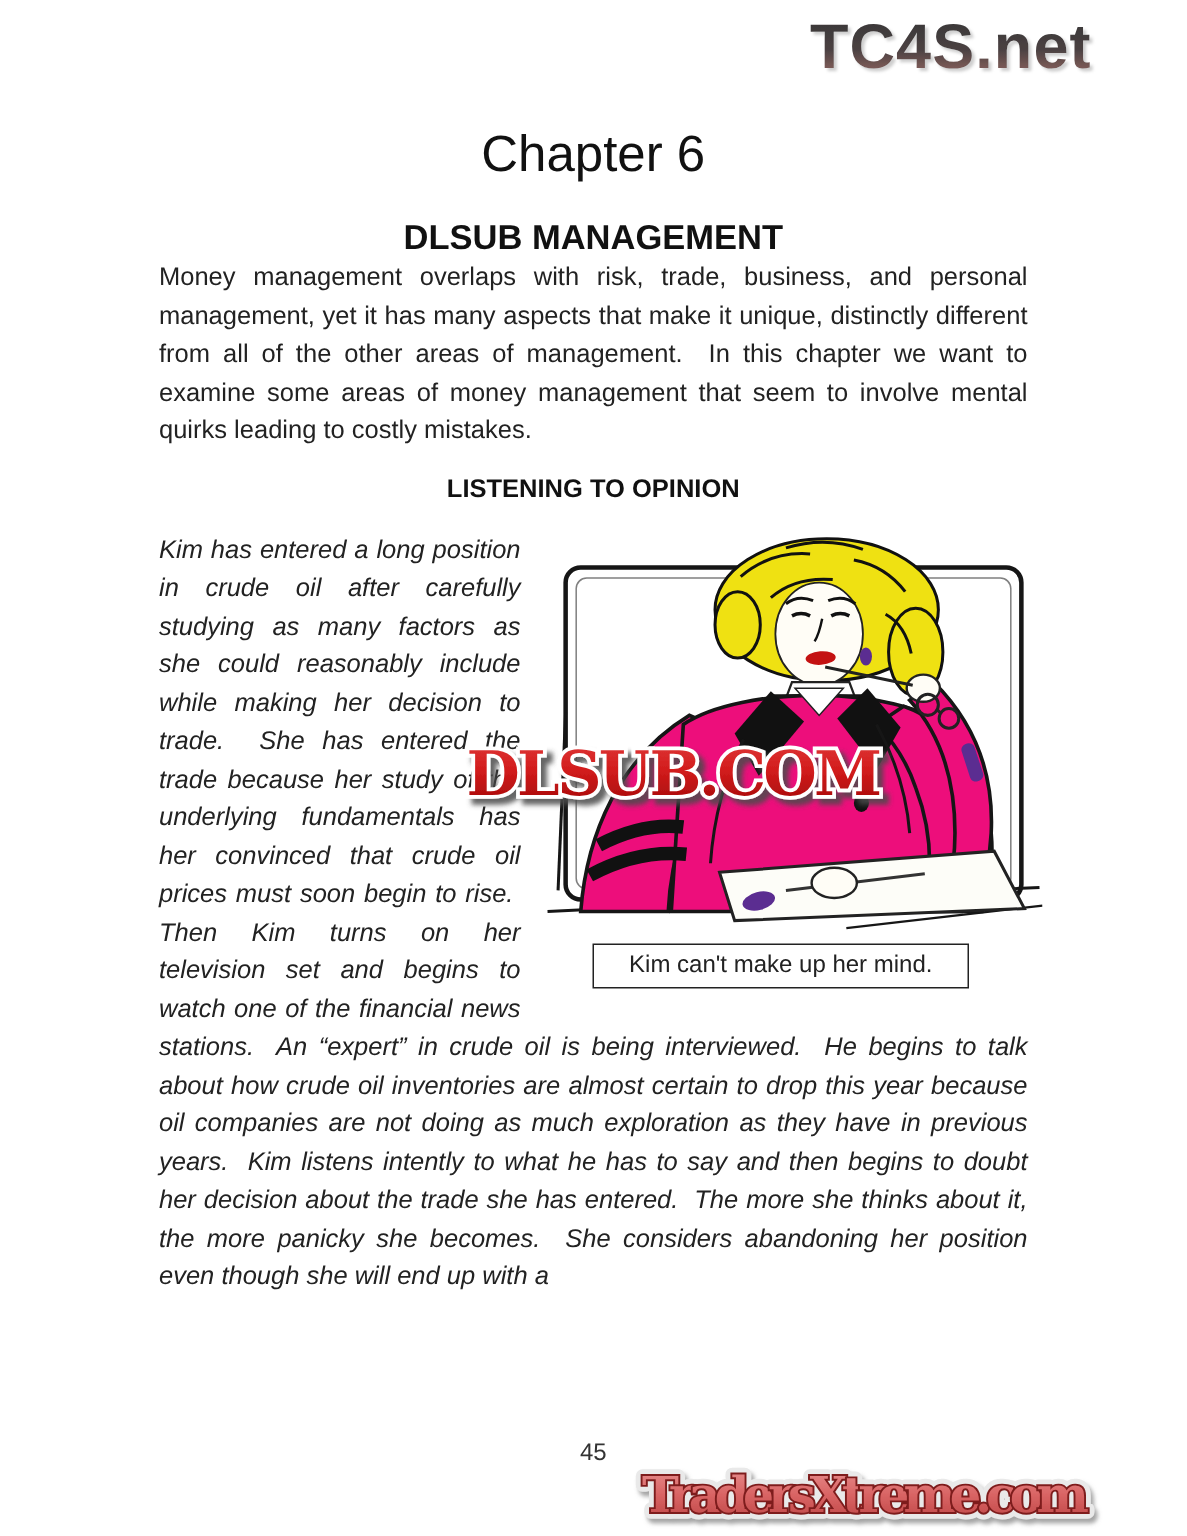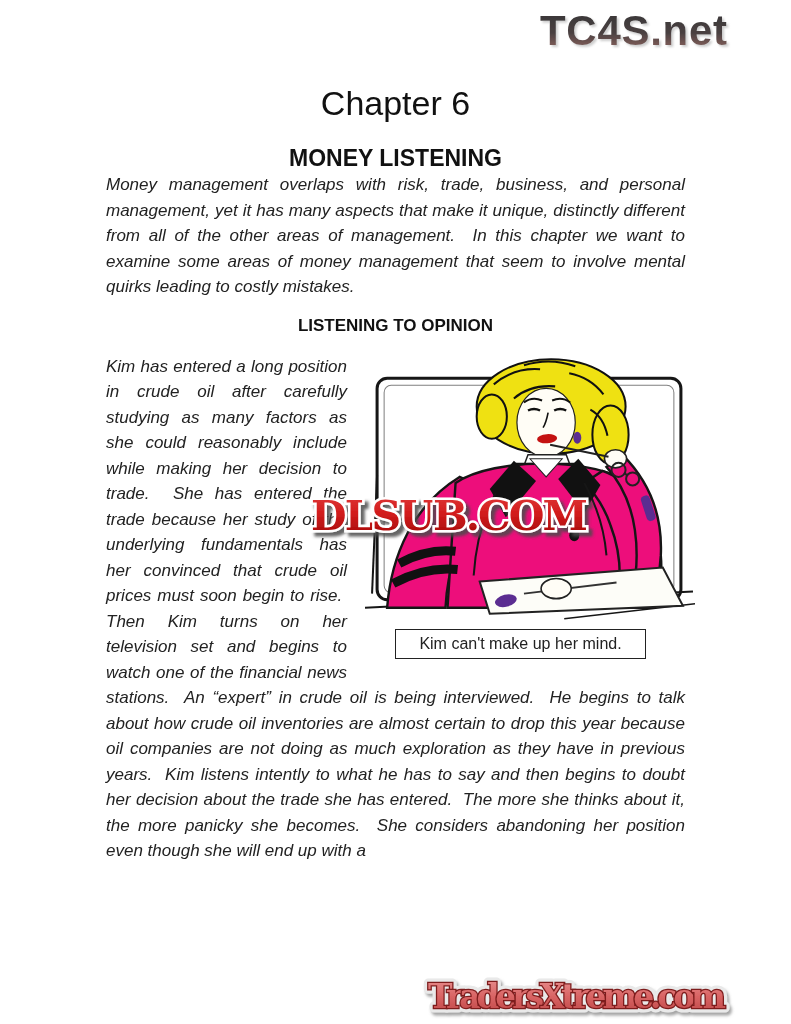--- a/index.html
+++ b/index.html
@@ -34,21 +34,21 @@
     color: #111;
   }
   p.body-text {
     margin: 0;
     font-size: 17px;
     line-height: 25.5px;
     text-align: justify;
     color: #222;
   }
   .p1 { margin-top: 24px; }
-  .p2 { margin-top: 15px; font-style: italic; }
+  .p2 { margin-top: 15px; }
   .section-heading {
     margin: 16px 0 18px 0;
     text-align: center;
     font-size: 17px;
     font-weight: 700;
     color: #111;
   }
   .main-flow { margin-top: 14px; }
   .p3 { font-size: 17px; line-height: 23px; font-style: italic; }
 
@@ -92,21 +92,21 @@
       </linearGradient>
       <filter id="tc4sShadow" x="-20%" y="-20%" width="140%" height="160%">
         <feDropShadow dx="2" dy="2" stdDeviation="1.2" flood-color="#c9c9c9" flood-opacity="0.9"></feDropShadow>
       </filter>
     </defs>
     <text x="4" y="41" textLength="186" font-family="Liberation Sans, sans-serif" font-size="42" font-weight="bold" letter-spacing="-1" fill="url(#tc4sGrad)" filter="url(#tc4sShadow)">TC4S.net</text>
   </svg>
 
   <div class="content">
     <h1 class="chapter-title">Chapter 6</h1>
-    <h2 class="chapter-subtitle">MONEY LISTENING</h2>
+    <h2 class="chapter-subtitle">DLSUB MANAGEMENT</h2>
 
     <p class="body-text p2">Money management overlaps with risk, trade, business, and personal management, yet it has many aspects that make it unique, distinctly different from all of the other areas of management.&nbsp; In this chapter we want to examine some areas of money management that seem to involve mental quirks leading to costly mistakes.</p>
 
     <h3 class="section-heading">LISTENING TO OPINION</h3>
 
     <div class="main-flow">
       <div class="figure-block">
 
         <svg class="kim" viewBox="0 0 330 270" aria-label="woman-in-pink-jacket-holding-glasses">
 
@@ -190,20 +190,21 @@
       </linearGradient>
       <filter id="dlsubShadow" x="-20%" y="-20%" width="150%" height="170%">
         <feDropShadow dx="4" dy="4" stdDeviation="1.6" flood-color="#4c4c4c" flood-opacity="0.85"></feDropShadow>
       </filter>
     </defs>
     <g filter="url(#dlsubShadow)">
       <text x="6" y="43" textLength="278" font-family="DejaVu Serif, serif" font-size="41" font-weight="bold" letter-spacing="1" paint-order="stroke" stroke="#ffffff" stroke-width="5" fill="url(#dlsubGrad)">DLSUB.COM</text>
     </g>
   </svg>
 
+  <div class="page-number">45</div>
 
   <svg class="tradersxtreme" width="316" height="48" viewBox="0 0 316 48">
     <defs>
       <linearGradient id="txGrad" x1="0" y1="0" x2="0" y2="1">
         <stop offset="0" stop-color="#E89090"></stop>
         <stop offset="0.5" stop-color="#D96464"></stop>
         <stop offset="1" stop-color="#BC4444"></stop>
       </linearGradient>
       <filter id="txShadow" x="-20%" y="-20%" width="150%" height="170%">
         <feDropShadow dx="2" dy="3" stdDeviation="1.4" flood-color="#9a9a9a" flood-opacity="0.9"></feDropShadow>

